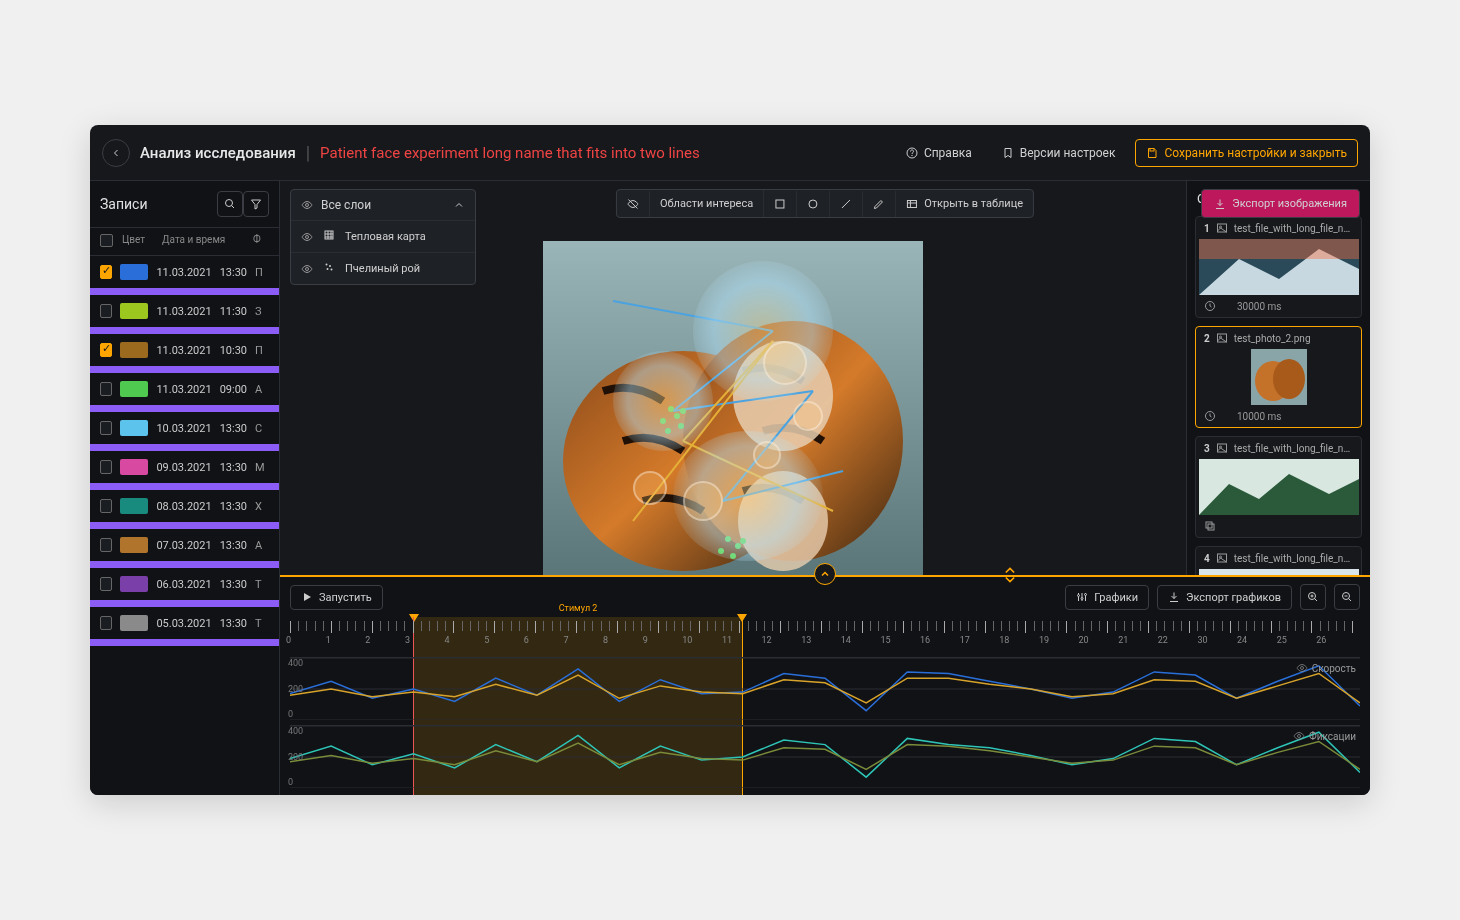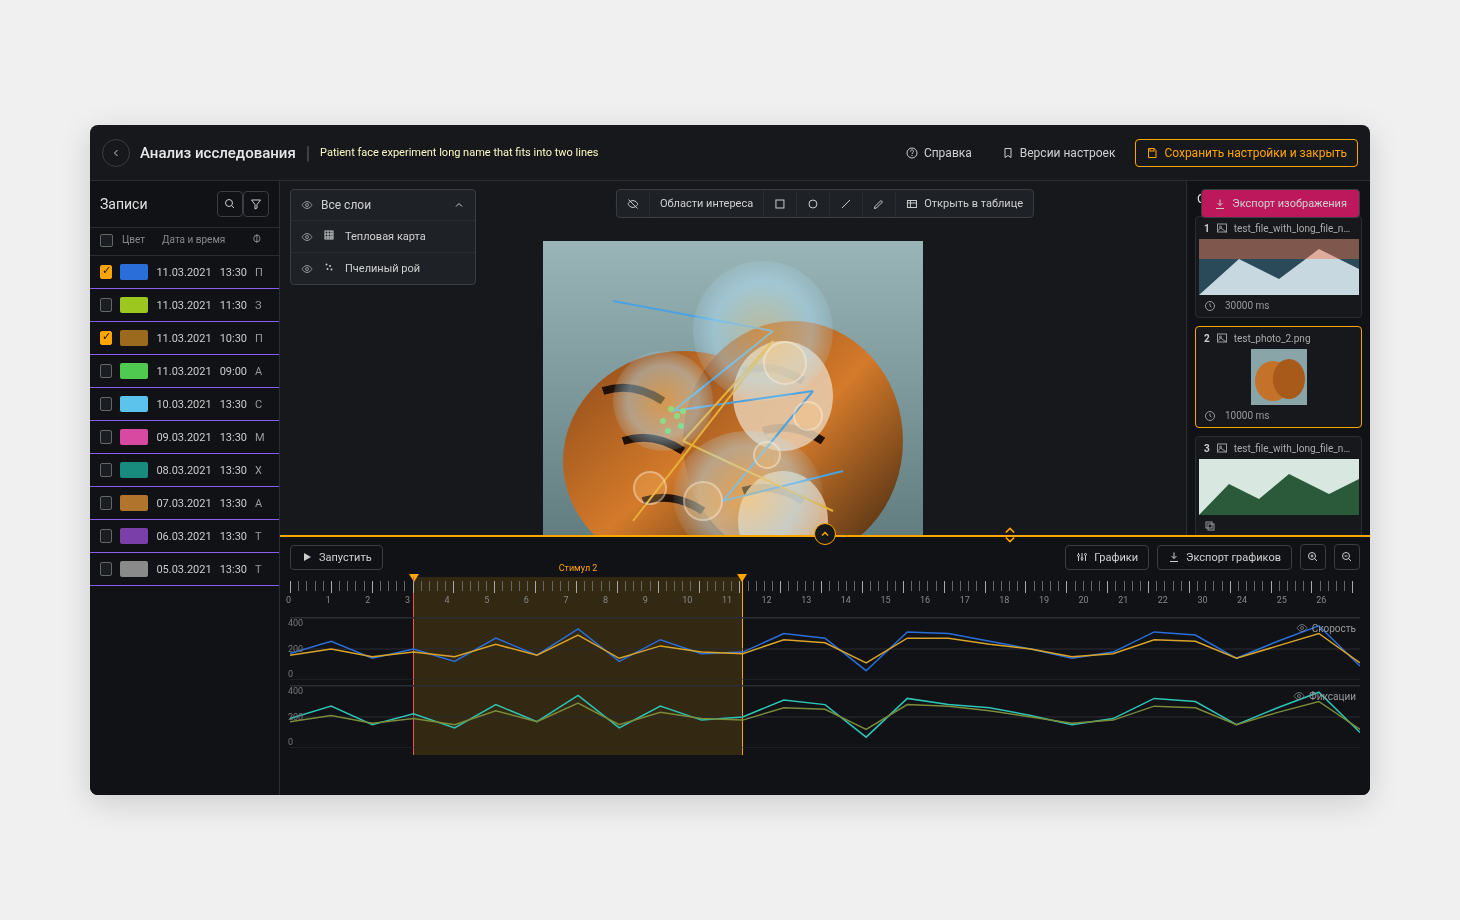--- a/index.html
+++ b/index.html
@@ -35,21 +35,21 @@
 }
 .back-btn {
   width: 28px; height: 28px;
   border: 1px solid #3a3d43;
   border-radius: 50%;
   display: flex; align-items: center; justify-content: center;
   cursor: pointer;
 }
 .header-title { font-size: 15px; color: #e8e8e8; font-weight: 500; }
 .header-sep { color: #555; font-size: 18px; }
-.header-sub { font-size: 11px; color: #fef9c3; }
+.header-sub { font-size: 15px; color: #ef4444; }
 .header-spacer { flex: 1; }
 .header-btn {
   display: flex; align-items: center; gap: 6px;
   padding: 6px 10px;
   cursor: pointer;
   color: #d0d0d0;
   font-size: 12px;
 }
 .header-btn.primary {
   border: 1px solid #FFA500;
@@ -90,21 +90,21 @@
   gap: 8px;
 }
 .sl-cols .cb { width: 14px; }
 .sl-cols .cc { width: 32px; }
 .sl-cols .cd { flex: 1; }
 .sl-cols .ce { width: 16px; }
 .sl-rows { flex: 1; overflow-y: auto; }
 .sl-row {
   display: flex; align-items: center;
   padding: 8px 10px;
-  border-bottom: 1px solid #8b5cf6;
+  border-bottom: 7px solid #8b5cf6;
   gap: 8px;
   cursor: pointer;
 }
 .sl-row input[type=checkbox] { width: 14px; height: 14px; }
 .swatch { width: 32px; height: 16px; border-radius: 2px; }
 .sl-date { flex: 1; font-size: 11px; color: #ccc; display: flex; gap: 8px; }
 .sl-extra { width: 16px; overflow: hidden; color: #999; font-size: 11px; }
 
 .center {
   flex: 1;
@@ -221,21 +221,21 @@
   gap: 6px;
   color: #aaa;
 }
 .stim-num { font-weight: bold; color: #ccc; }
 .stim-name { overflow: hidden; text-overflow: ellipsis; white-space: nowrap; flex: 1; }
 .stim-thumb { height: 56px; display: flex; align-items: center; justify-content: center; }
 .stim-foot {
   padding: 5px 8px;
   font-size: 10px;
   color: #999;
-  display: flex; align-items: flex-start; gap: 9px;
+  display: flex; align-items: center; gap: 21px;
 }
 
 .timeline-divider {
   height: 2px;
   background: #FFA500;
   position: relative;
 }
 .tl-handle {
   position: absolute;
   top: -12px; left: 50%; transform: translateX(-50%);
@@ -249,21 +249,21 @@
   font-size: 10px;
 }
 .tl-drag {
   position: absolute;
   top: -10px; right: 350px;
   width: 20px; height: 20px;
   color: #FFA500;
   cursor: ns-resize;
 }
 .timeline {
-  height: 258px;
+  height: 218px;
   background: #101216;
   display: flex; flex-direction: column;
 }
 .tl-controls {
   display: flex; align-items: center;
   padding: 7px 10px;
   gap: 8px;
 }
 .tl-ctrl-btn {
   border: 1px solid #3a3d43;

